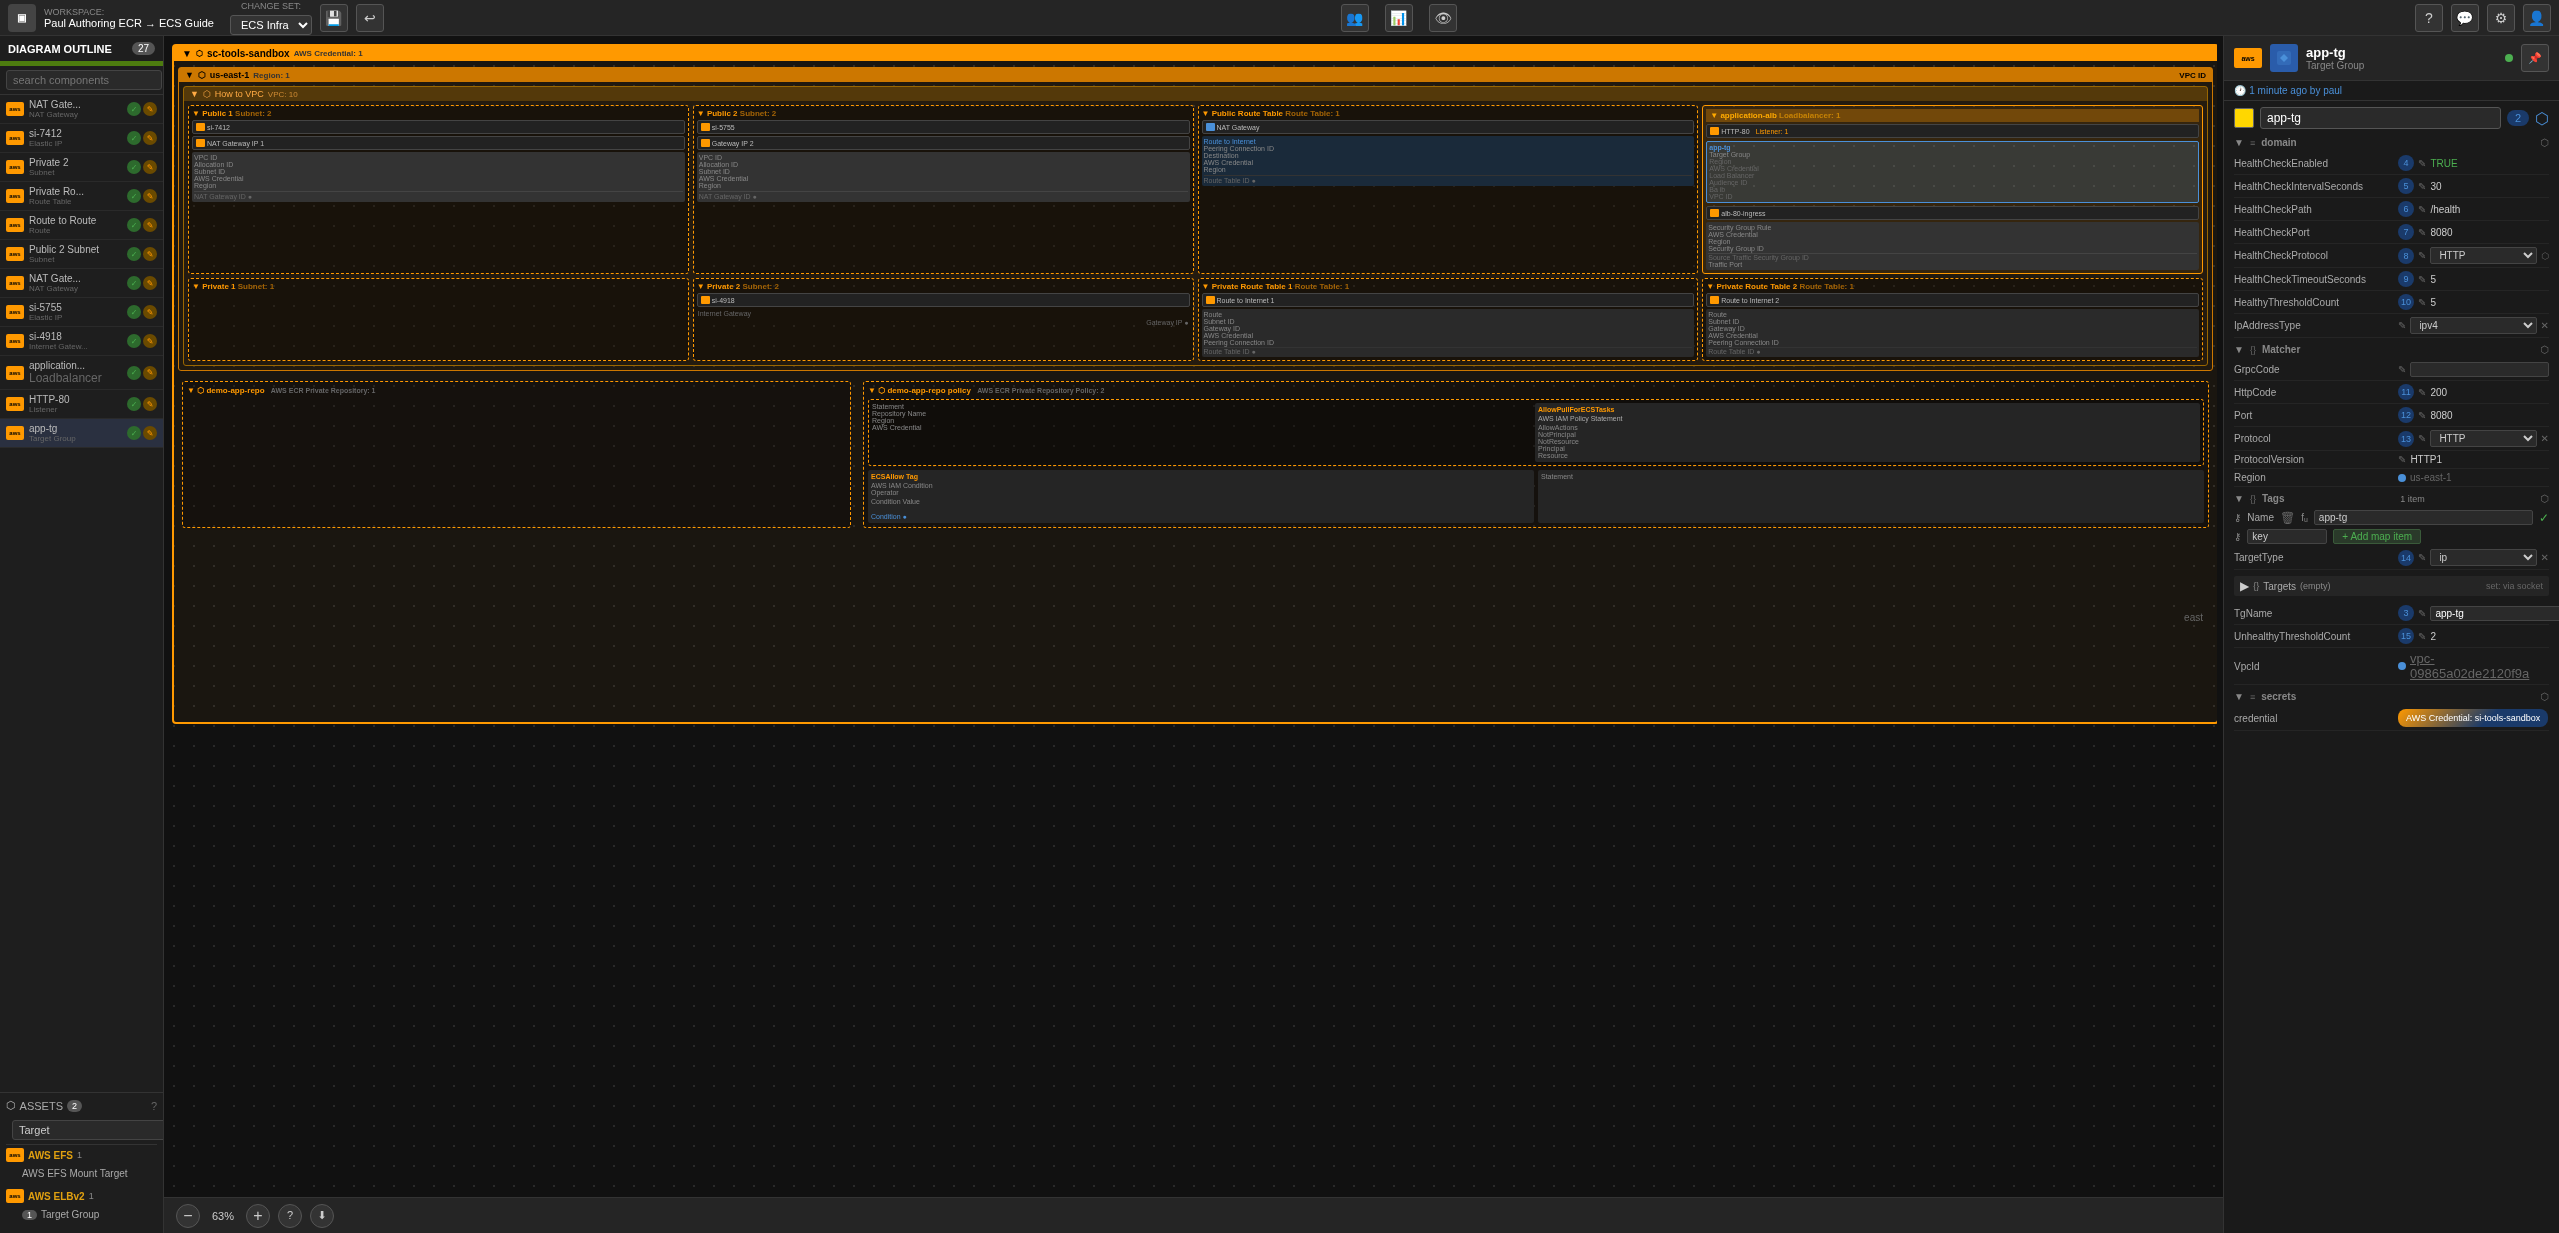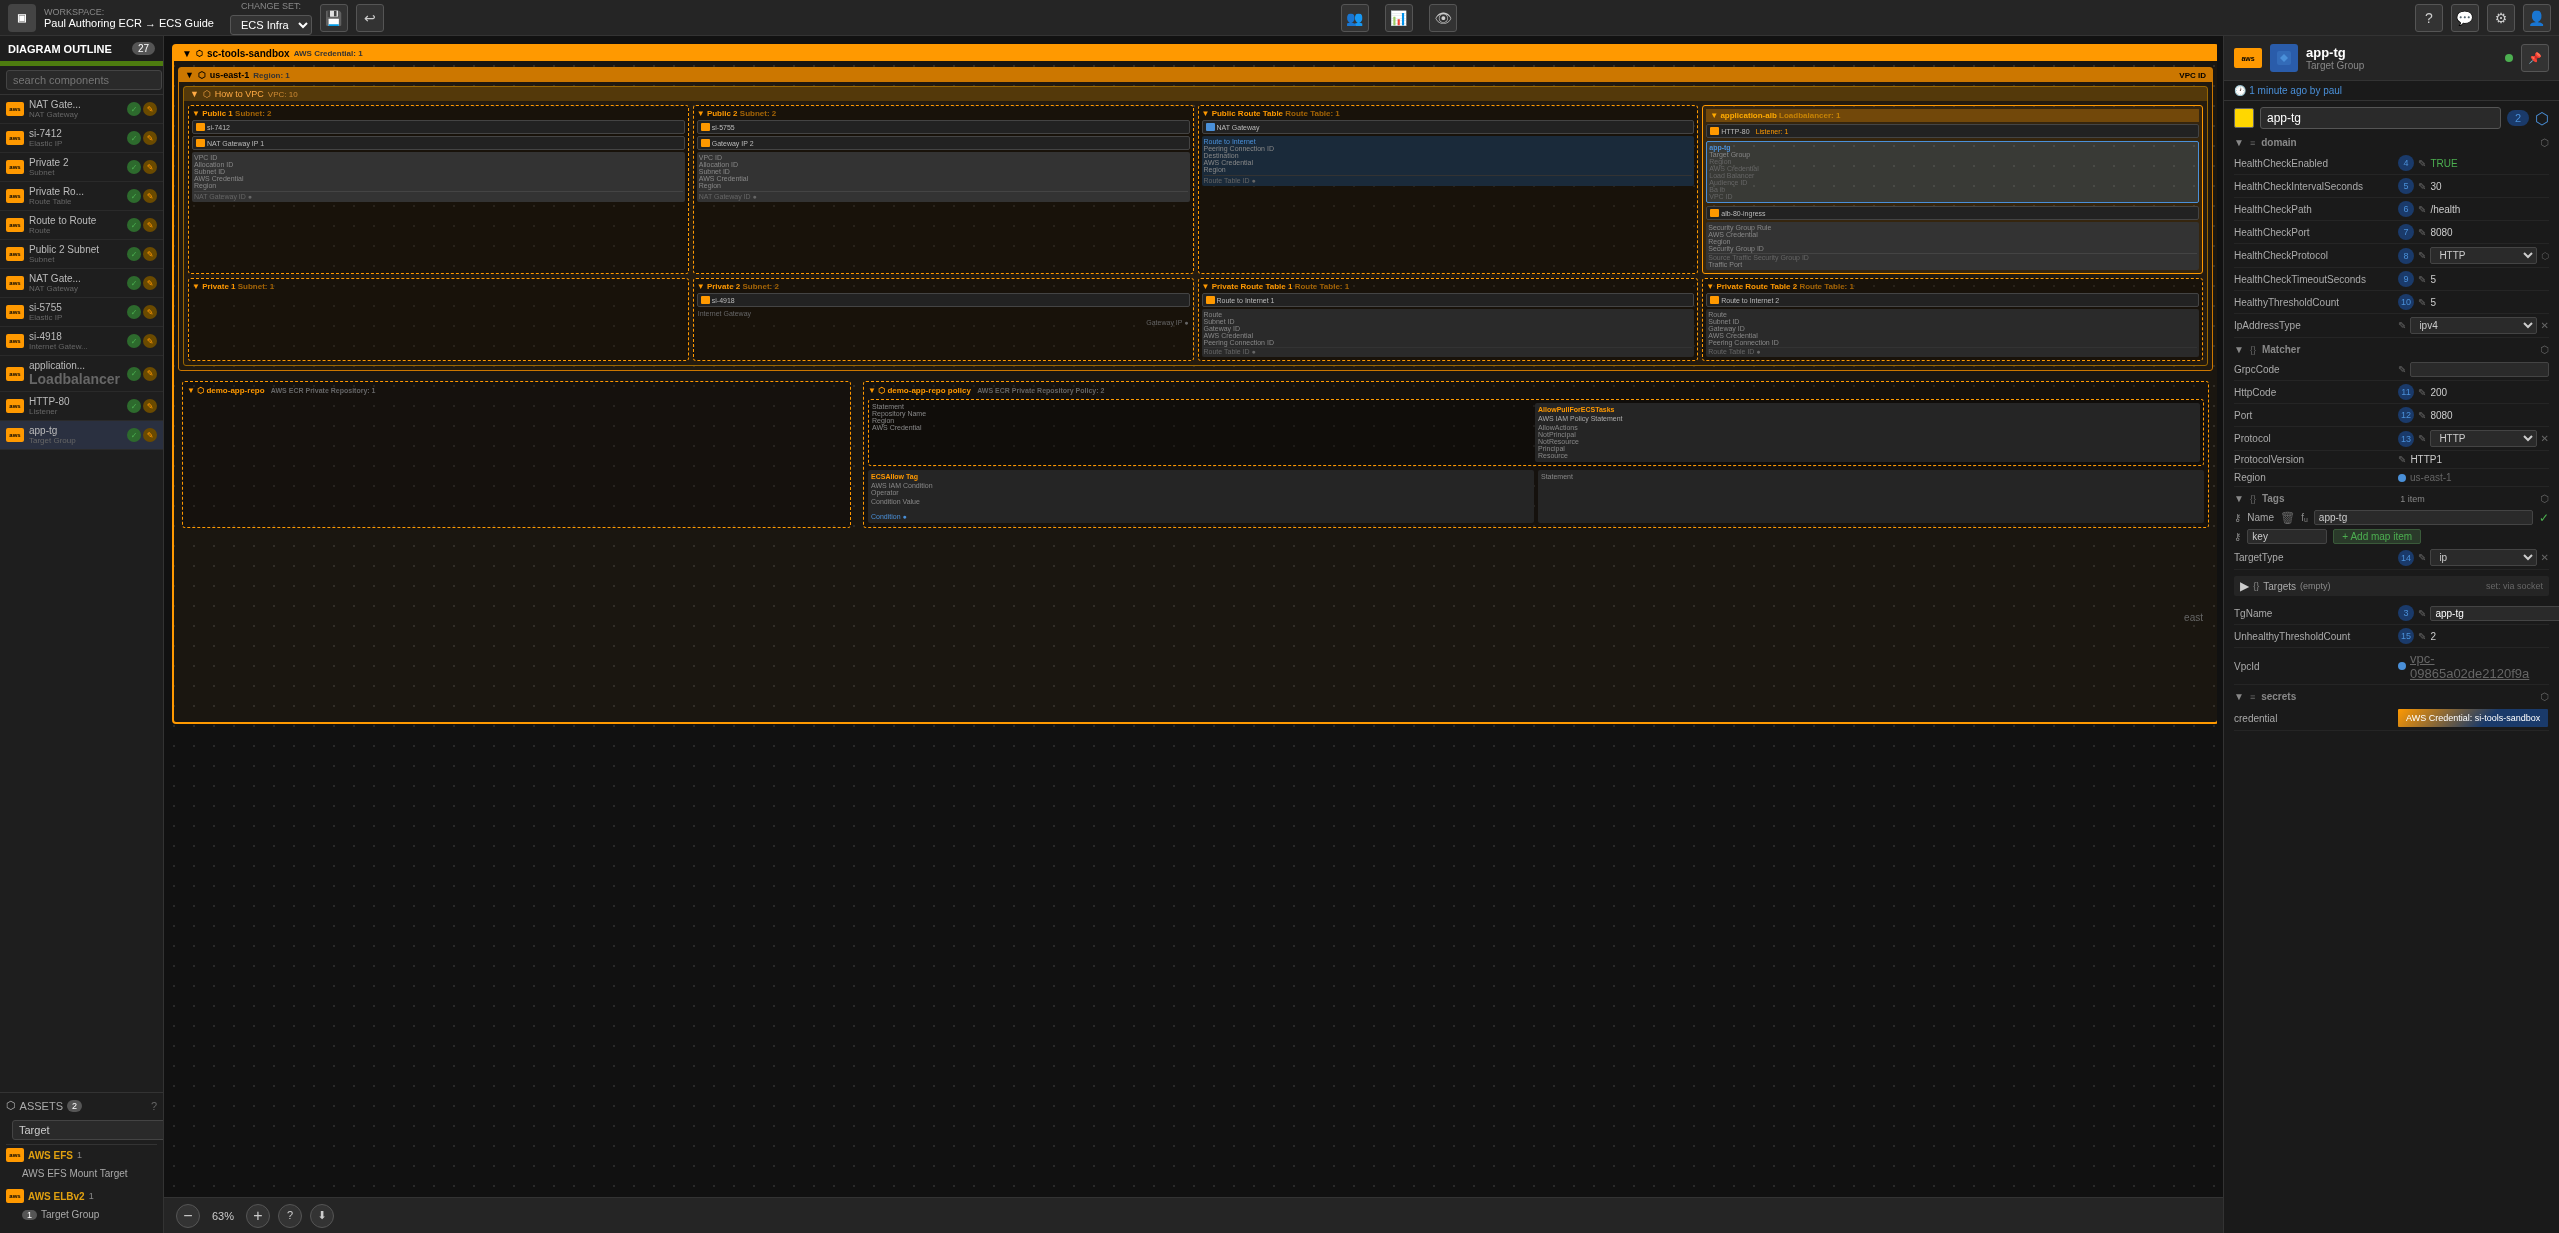--- a/index.html
+++ b/index.html
@@ -285,21 +285,21 @@
     .tag-value-display {
       flex: 1; background: #2a2a2a; border: 1px solid #444;
       padding: 1px 4px; border-radius: 2px; font-size: 10px; color: #ccc;
     }
     .add-map-btn {
       background: #2a3a2a; border: 1px solid #3a5a3a; color: #4caf50;
       padding: 1px 8px; border-radius: 2px; font-size: 10px; cursor: pointer;
     }
     .credential-ref {
       background: linear-gradient(135deg, #ff9900 0%, #1a3a6a 60%);
-      border-radius: 1px; padding: 4px 8px;
+      border-radius: 8px; padding: 4px 8px;
       font-size: 9px; color: #fff;
     }
 
     
     .east-label {
       position: absolute;
       right: 20px;
       top: 50%;
       transform: translateY(-50%);
       color: #666;
@@ -567,21 +567,21 @@
         </div>
         <div class="item-actions">
           <div class="item-action green">✓</div>
           <div class="item-action orange">✎</div>
         </div>
       </div>
       <div class="sidebar-item">
         <div class="item-icon" style="font-size:6px;">aws</div>
         <div style="flex:1; min-width:0;">
           <div class="item-label">application...</div>
-          <div style="font-size:14px; color:#666;font-weight:bold;">Loadbalancer</div>
+          <div style="font-size:12px; color:#666;">Loadbalancer</div>
         </div>
         <div class="item-actions">
           <div class="item-action green">✓</div>
           <div class="item-action orange">✎</div>
         </div>
       </div>
       <div class="sidebar-item">
         <div class="item-icon" style="font-size:6px;">aws</div>
         <div style="flex:1; min-width:0;">
           <div class="item-label">HTTP-80</div>

